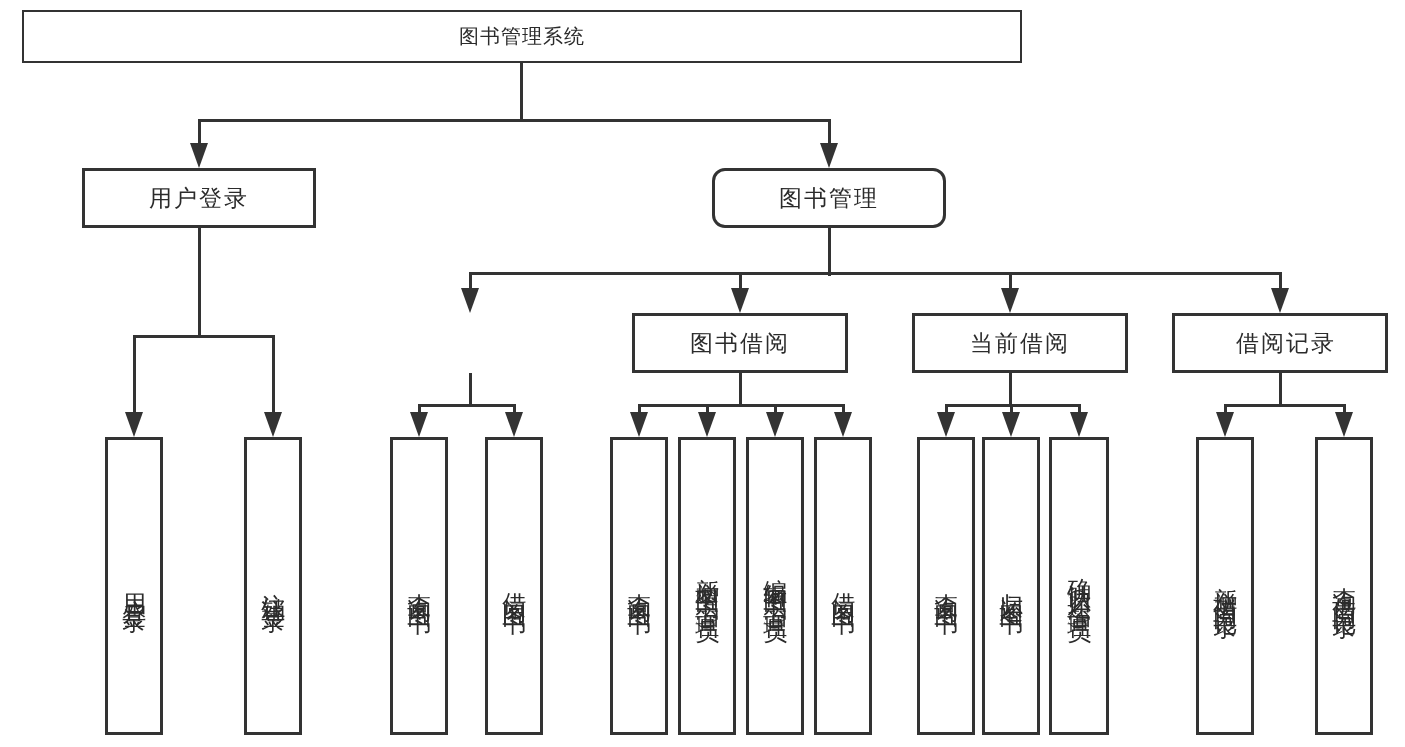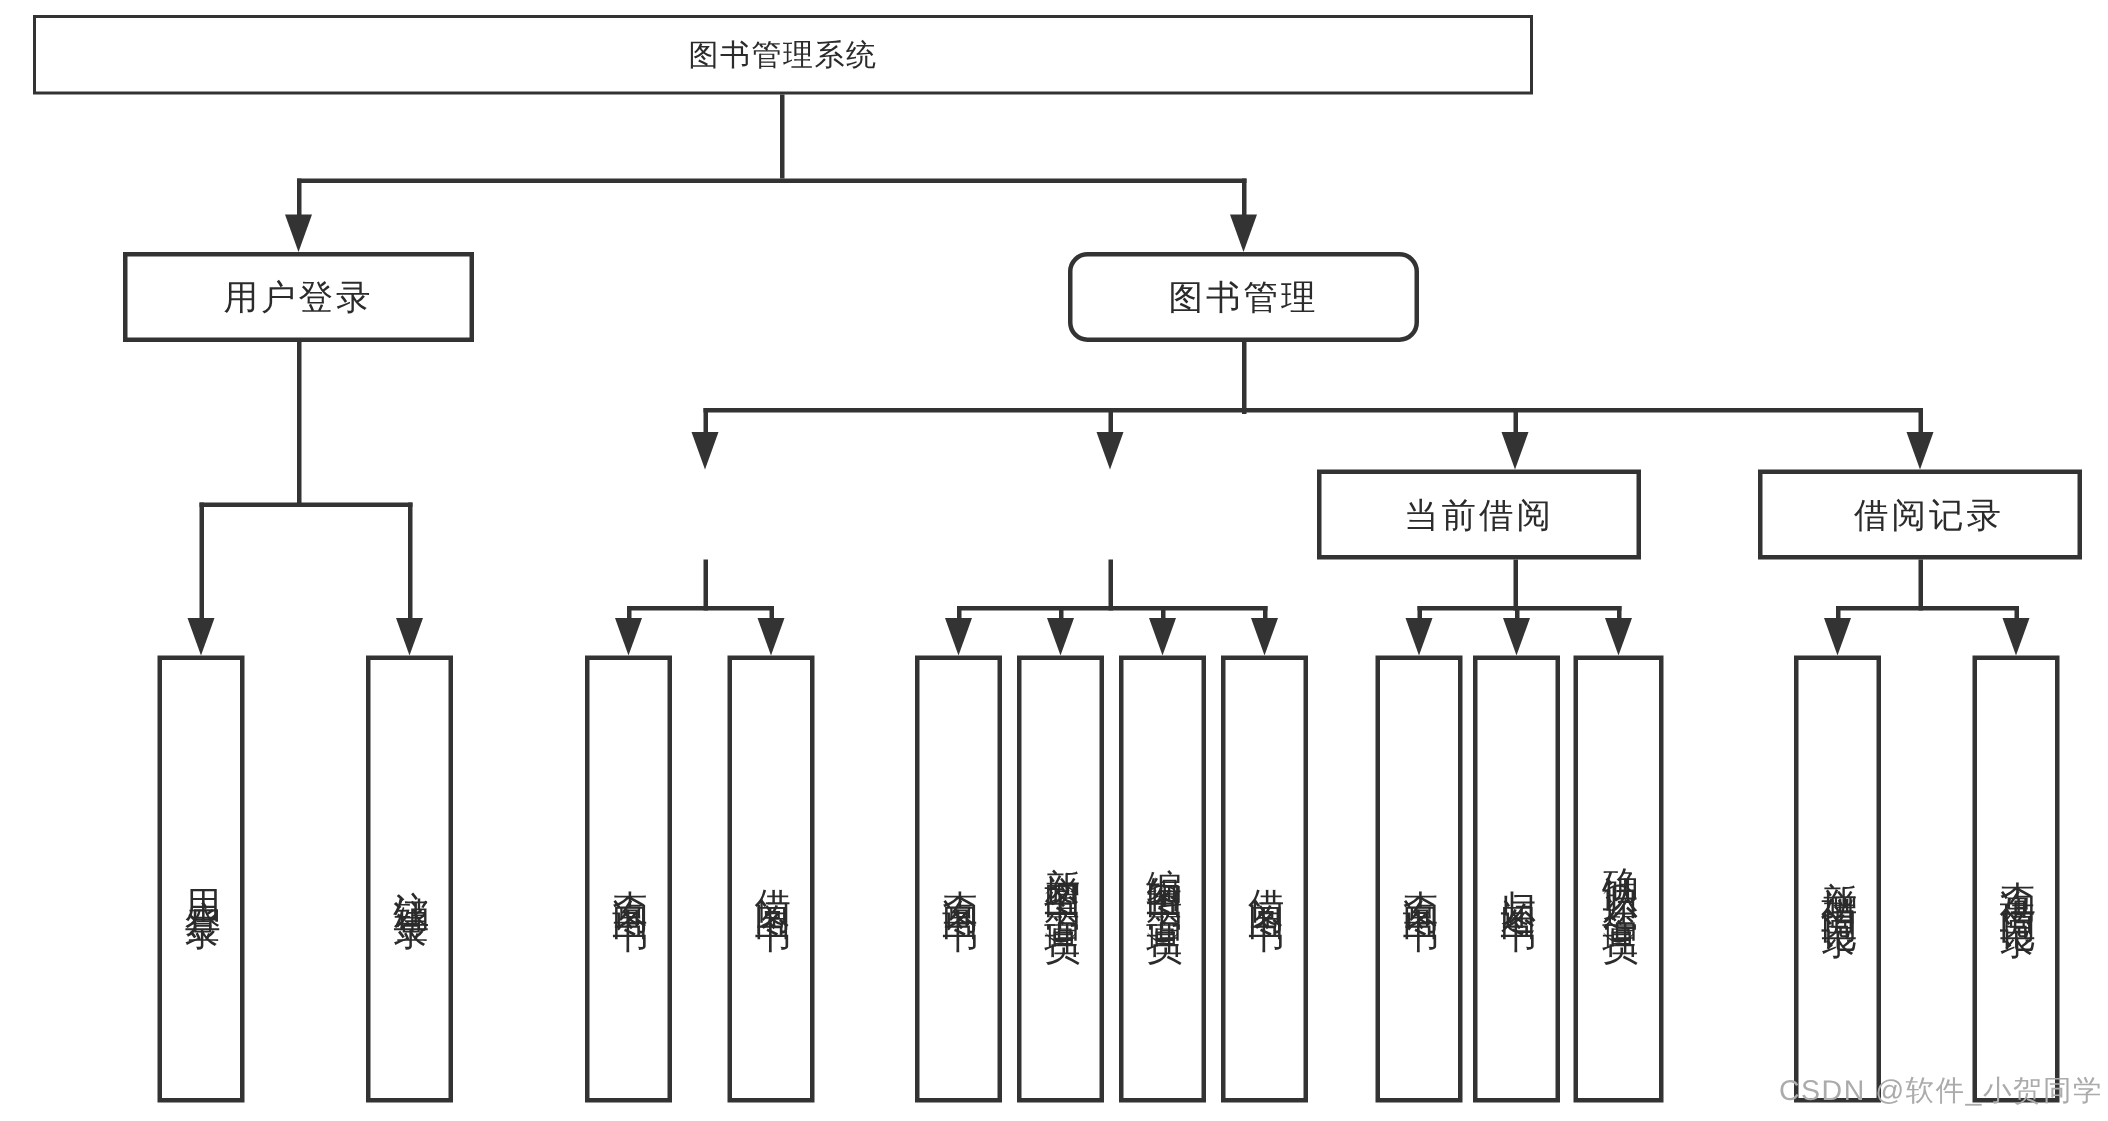--- a/index.html
+++ b/index.html
@@ -83,21 +83,24 @@
   <div class="hline" style="left:469px;top:272px;width:813px;"></div>
   <div class="vline" style="left:469px;top:272px;height:18px;"></div>
   <div class="arrow" style="left:461px;top:288px;"></div>
   <div class="vline" style="left:739px;top:272px;height:18px;"></div>
   <div class="arrow" style="left:731px;top:288px;"></div>
   <div class="vline" style="left:1009px;top:272px;height:18px;"></div>
   <div class="arrow" style="left:1001px;top:288px;"></div>
   <div class="vline" style="left:1279px;top:272px;height:18px;"></div>
   <div class="arrow" style="left:1271px;top:288px;"></div>
 
-  <div class="box hnode" style="left:878px;top:313px;width:216px;height:60px;">
+  <div class="box hnode" style="left:632px;top:313px;width:216px;height:60px;">
+    <span class="lbl">图书借阅</span>
+  </div>
+  <div class="box hnode" style="left:912px;top:313px;width:216px;height:60px;">
     <span class="lbl">当前借阅</span>
   </div>
   <div class="box hnode" style="left:1172px;top:313px;width:216px;height:60px;padding-left:12px;">
     <span class="lbl">借阅记录</span>
   </div>
 
   <div class="vline" style="left:469px;top:373px;height:34px;"></div>
   <div class="hline" style="left:418px;top:404px;width:98px;"></div>
   <div class="vline" style="left:418px;top:404px;height:10px;"></div>
   <div class="arrow" style="left:410px;top:412px;"></div>
@@ -168,15 +171,14 @@
     <span class="lbl">确认归还（管理员）</span>
   </div>
 
   <div class="box leaf" style="left:1196px;top:437px;width:58px;height:298px;">
     <span class="lbl">新增借阅记录</span>
   </div>
   <div class="box leaf" style="left:1315px;top:437px;width:58px;height:298px;">
     <span class="lbl">查询借阅记录</span>
   </div>
 
-  <div class="watermark">CSDN @软件_小贺同学</div>
 
 </div>
 
 </body></html>

